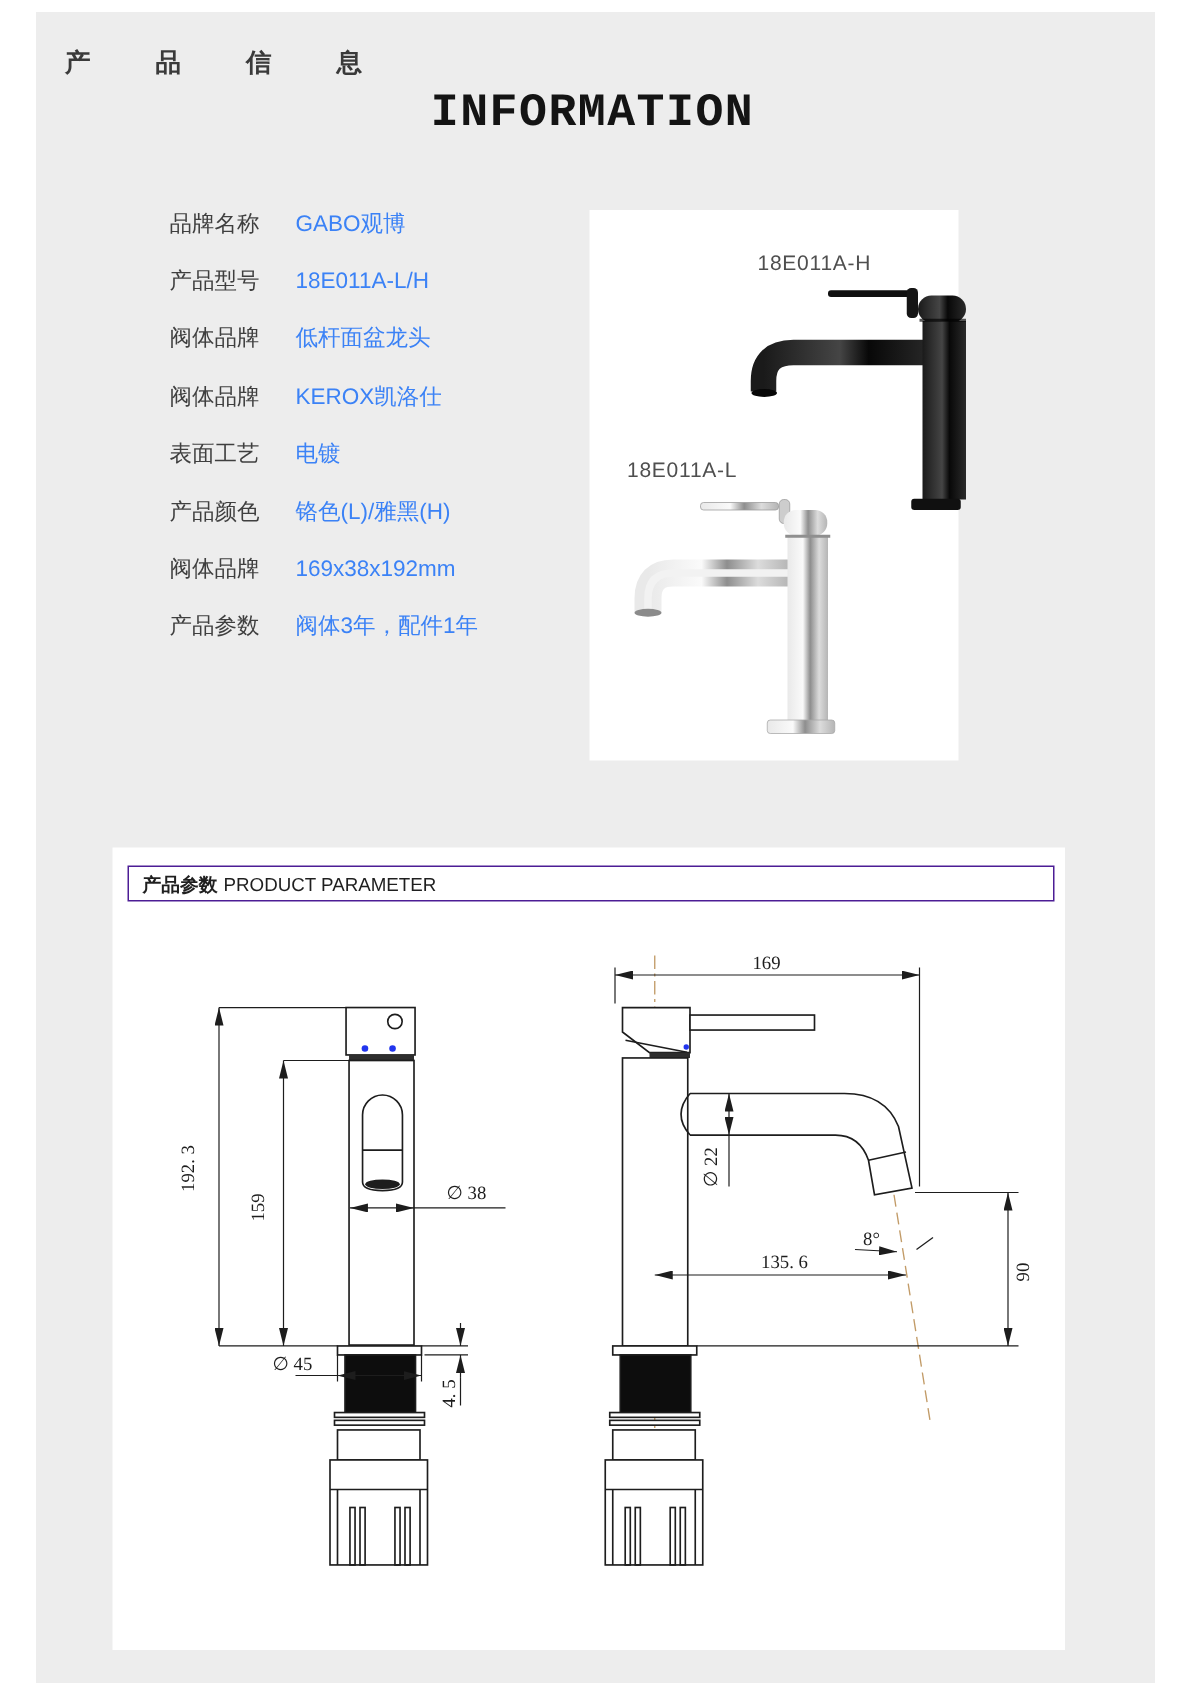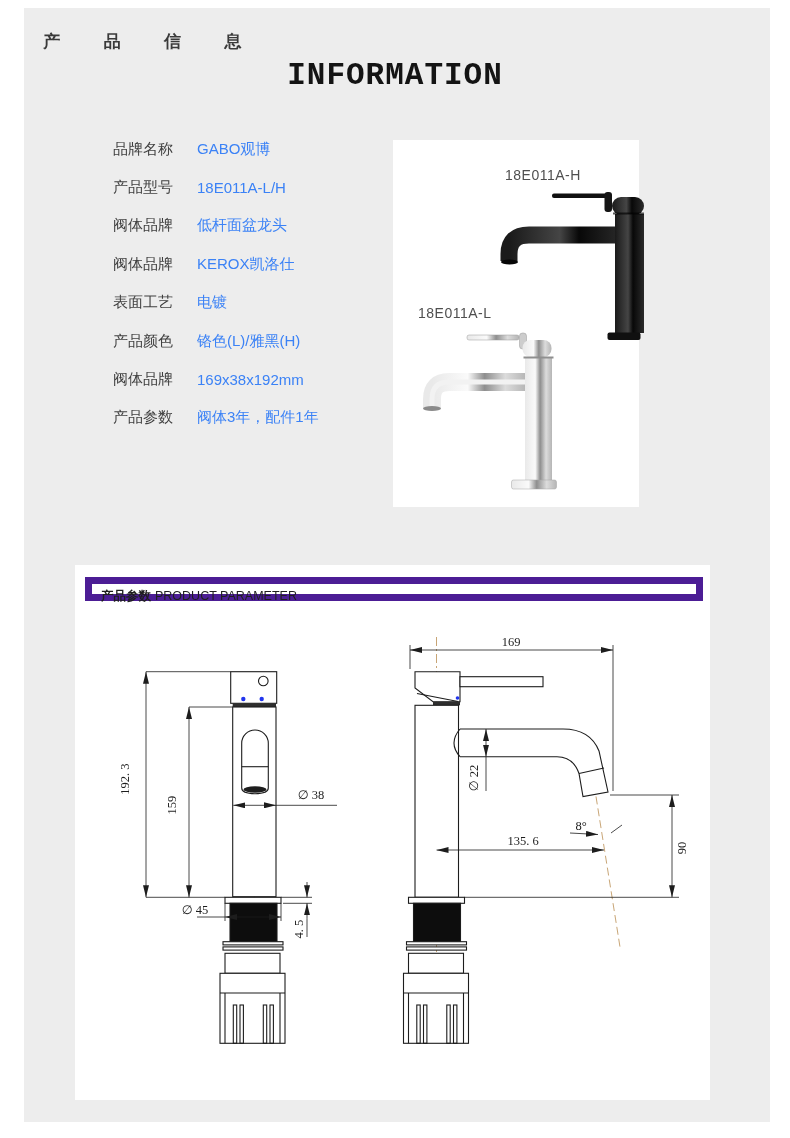--- a/index.html
+++ b/index.html
@@ -20,21 +20,21 @@
   .spec-value{white-space:nowrap;color:#3b82f6;}
 
   
   #photo-panel{position:absolute;left:393px;top:140px;width:246px;height:367px;background:#ffffff;}
   .model-label{position:absolute;font-size:14px;color:#4f4f4f;letter-spacing:0.5px;}
   #label-h{left:112px;top:27px;}
   #label-l{left:25px;top:165px;}
 
   
   #param-panel{position:absolute;left:75px;top:565px;width:635px;height:535px;background:#ffffff;}
-  #param-header{position:absolute;left:10px;top:12px;width:618px;height:24px;border:7px solid #4c1d95;
+  #param-header{position:absolute;left:10px;top:12px;width:618px;height:24px;border:1px solid #4c1d95;
                 line-height:24px;font-size:12.5px;color:#1f1f1f;padding-left:9px;box-sizing:border-box;
                 background:#ffffff;}
   #param-header .b{font-weight:700;margin-right:4px;}
 
   svg text.dim{font-family:"Liberation Serif",serif;font-size:12.5px;fill:#1d1d1d;}
 </style>
 </head>
 <body>
 
 <div id="page">

